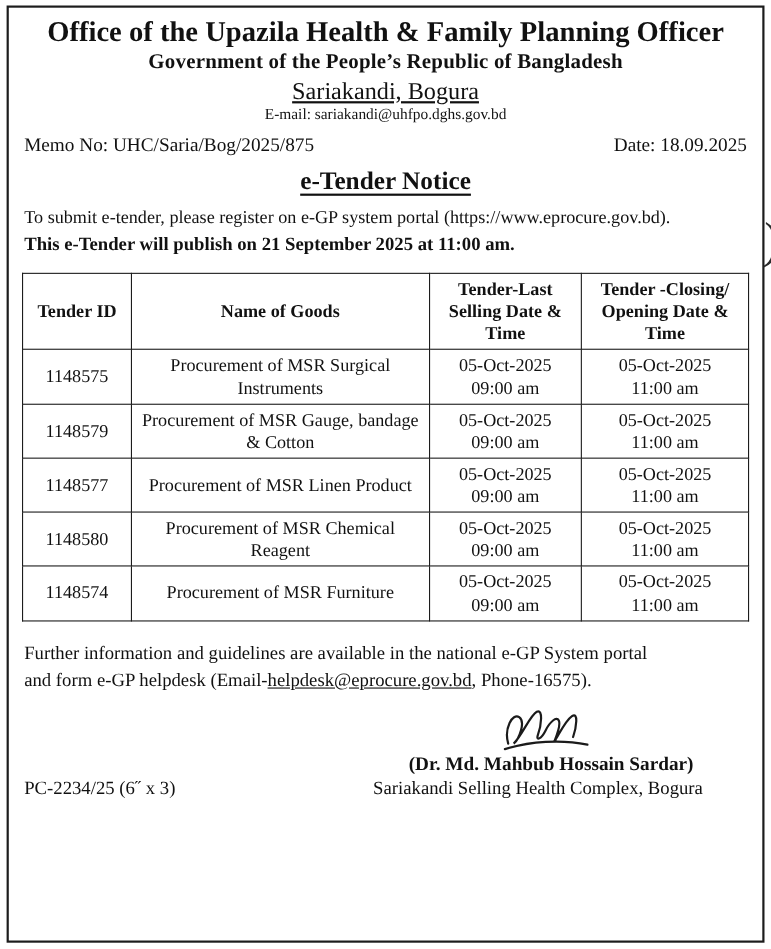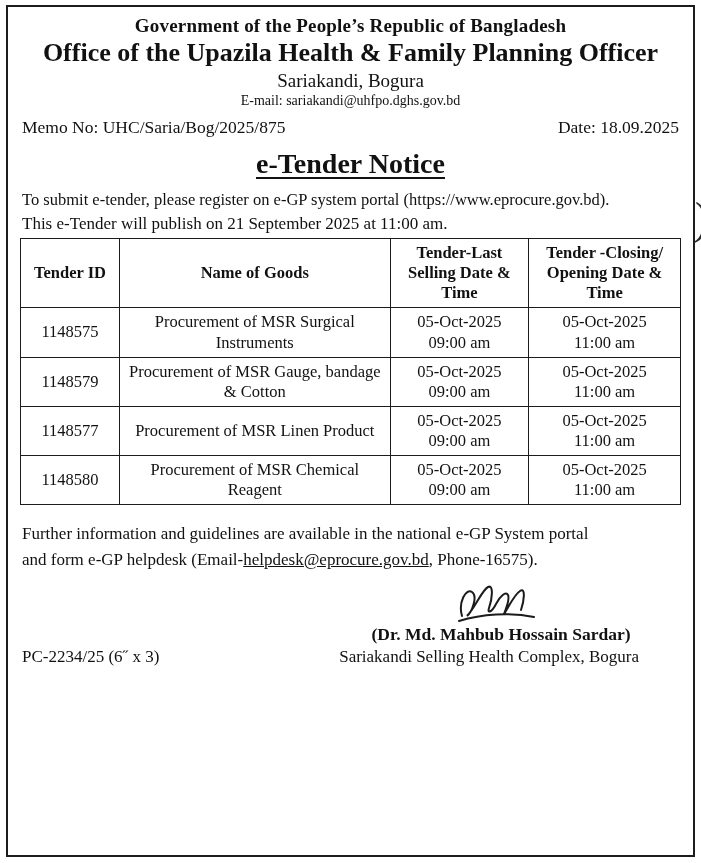--- a/index.html
+++ b/index.html
@@ -17,35 +17,35 @@
   .frame {
     position: absolute;
     inset: 5px 6px 6px 6px;
     border: 2px solid #1c1c1c;
     box-sizing: border-box;
     padding: 6px 12px 8px 12px;
   }
   .center { text-align: center; }
   .gov-line   { font-size: 19px; font-weight: bold; letter-spacing: .2px; margin-top: 2px; }
   .office-line{ font-size: 26px; font-weight: bold; margin-top: 1px; }
-  .loc-line   { font-size: 19px; margin-top: 2px; }
+  .loc-line   { font-size: 22px; margin-top: 2px; text-decoration: underline; }
   .email-line { font-size: 14px; margin-top: 1px; }
   .memo-row {
     display: flex; justify-content: space-between;
     font-size: 17.5px; margin-top: 8px; padding: 0 2px;
   }
   .title {
     text-align: center;
-    font-size: 28px; font-weight: bold;
+    font-size: 23px; font-weight: bold;
     text-decoration: underline;
     text-underline-offset: 4px;
     margin: 10px 0 10px 0;
   }
   .para { font-size: 16.5px; margin: 0 2px 4px 2px; }
-  .para-bold { font-weight: normal; font-size: 17px; margin-bottom: 4px; }
+  .para-bold { font-weight: bold; font-size: 17px; margin-bottom: 16px; }
   table.tender {
     width: 100%;
     border-collapse: collapse;
     table-layout: fixed;
   }
   table.tender th, table.tender td {
     border: 1.6px solid #1c1c1c;
     text-align: center;
     vertical-align: middle;
     padding: 4px 4px;
@@ -82,22 +82,22 @@
     transform: rotate(3deg);
     font-family: "Liberation Serif", serif;
   }
 </style>
 </head>
 <body>
 
 <div class="page">
   <div class="frame">
 
+    <div class="center office-line">Office of the Upazila Health &amp; Family Planning Officer</div>
     <div class="center gov-line">Government of the People’s Republic of Bangladesh</div>
-    <div class="center office-line">Office of the Upazila Health &amp; Family Planning Officer</div>
     <div class="center loc-line">Sariakandi, Bogura</div>
     <div class="center email-line">E-mail: sariakandi@uhfpo.dghs.gov.bd</div>
 
     <div class="memo-row">
       <span>Memo No: UHC/Saria/Bog/2025/875</span>
       <span>Date: 18.09.2025</span>
     </div>
 
     <div class="title">e-Tender Notice</div>
 
@@ -161,20 +161,32 @@
           <td>Procurement of MSR Chemical Reagent</td>
           <td class="cell-2line">
             <span>05-Oct-2025</span>
             <span>09:00 am</span>
           </td>
           <td class="cell-2line">
             <span>05-Oct-2025</span>
             <span>11:00 am</span>
           </td>
         </tr>
+        <tr>
+          <td>1148574</td>
+          <td>Procurement of MSR Furniture</td>
+          <td class="cell-2line">
+            <span>05-Oct-2025</span>
+            <span>09:00 am</span>
+          </td>
+          <td class="cell-2line">
+            <span>05-Oct-2025</span>
+            <span>11:00 am</span>
+          </td>
+        </tr>
       </tbody>
     </table>
 
     <div class="info-para">
       <span>Further information and guidelines are available in the national e-GP System portal</span><br>
       <span>and form e-GP helpdesk (Email-</span><span class="u">helpdesk@eprocure.gov.bd</span><span>, Phone-16575).</span>
     </div>
 
     <div class="sig-block">
       <svg class="sig-scribble" width="110" height="52" viewBox="0 0 110 52" aria-hidden="true">

